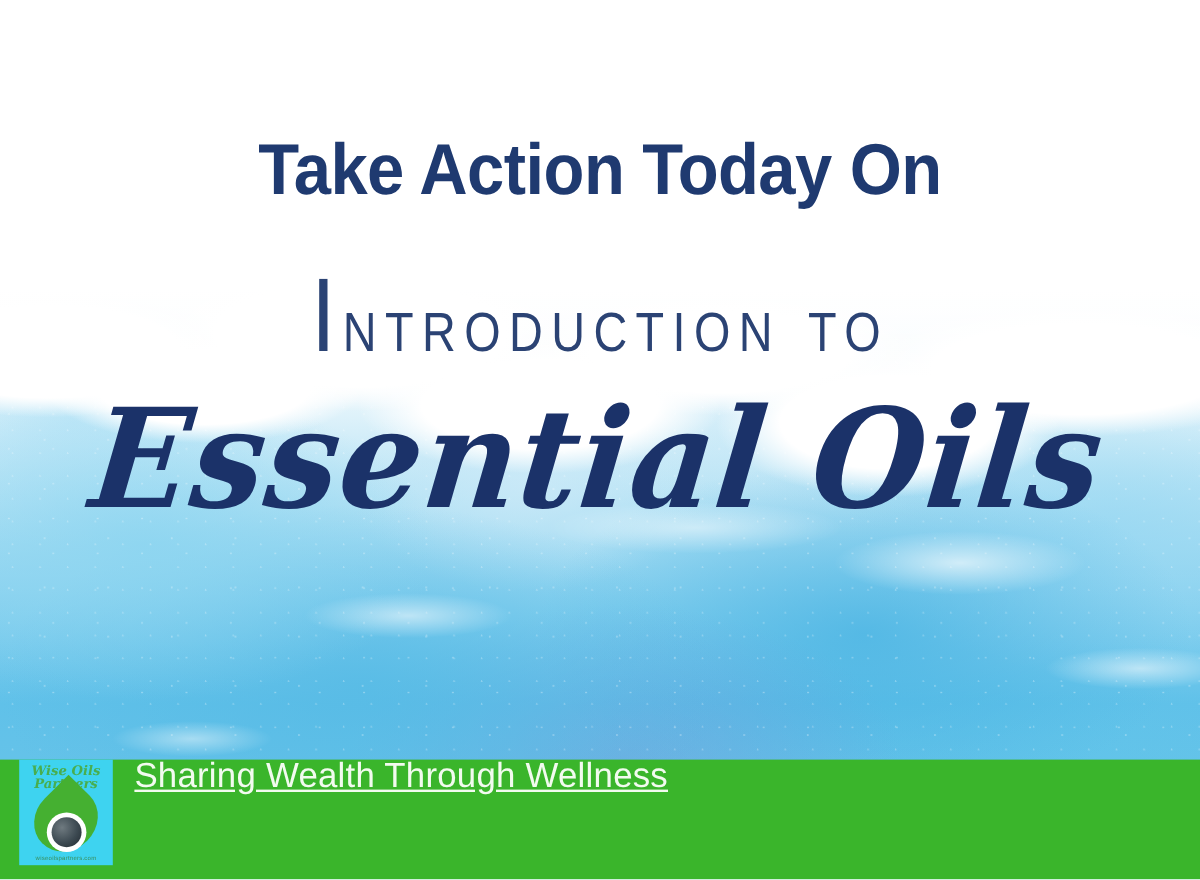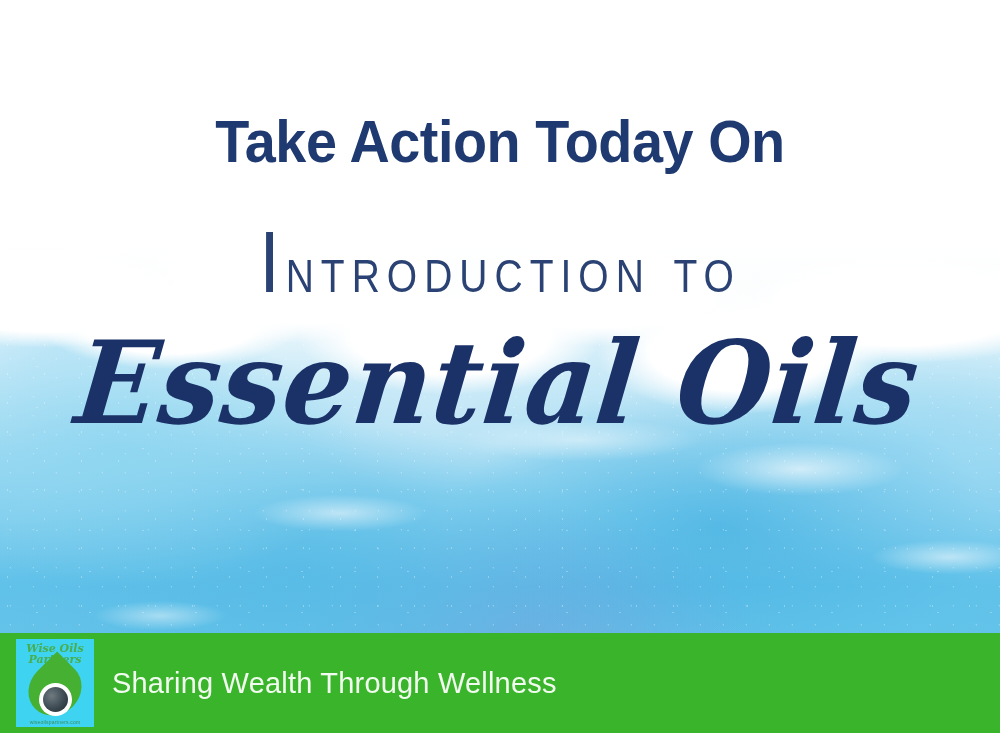--- a/index.html
+++ b/index.html
@@ -145,21 +145,21 @@
 
   
   .footer {
     position: absolute;
     left: 0;
     right: 0;
     bottom: 0;
     height: 100px;
     background: #3ab52b;
     display: flex;
-    align-items: center;
+    align-items: flex-start;
   }
 
   .logo-tile {
     position: relative;
     width: 78px;
     height: 88px;
     margin-left: 16px;
     background: #3ed3f0;
     flex: 0 0 auto;
     overflow: hidden;
@@ -232,20 +232,21 @@
     font-size: 30px;
     letter-spacing: 0px;
     margin-bottom: 9px;
   }
   .tagline {
     font-family: "Liberation Sans", sans-serif;
     font-weight: normal;
     font-size: 29px;
     letter-spacing: 0.2px;
     color: #f2fbef;
+    text-decoration: underline;
   }
 </style>
 </head>
 <body>
 
 <div id="slide">
 
   <div class="wc-layer wc-base"></div>
   <div class="wc-layer wc-blobs"></div>
   <div class="wc-layer wc-topmask"></div>

